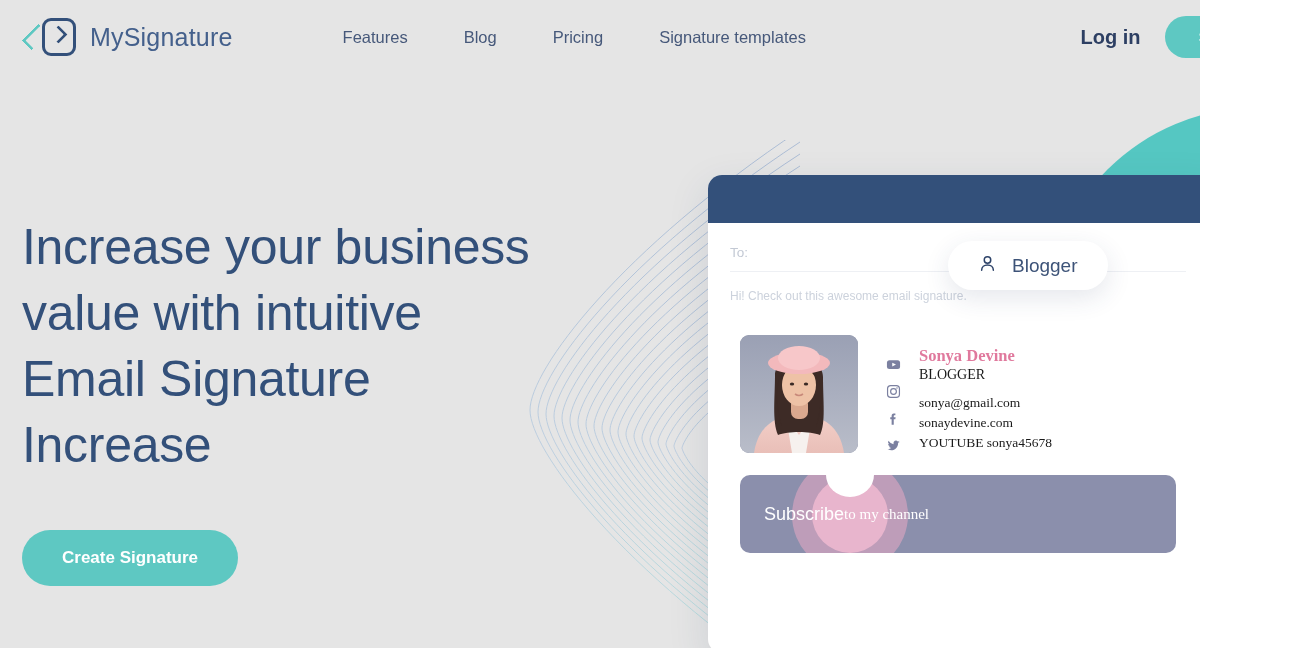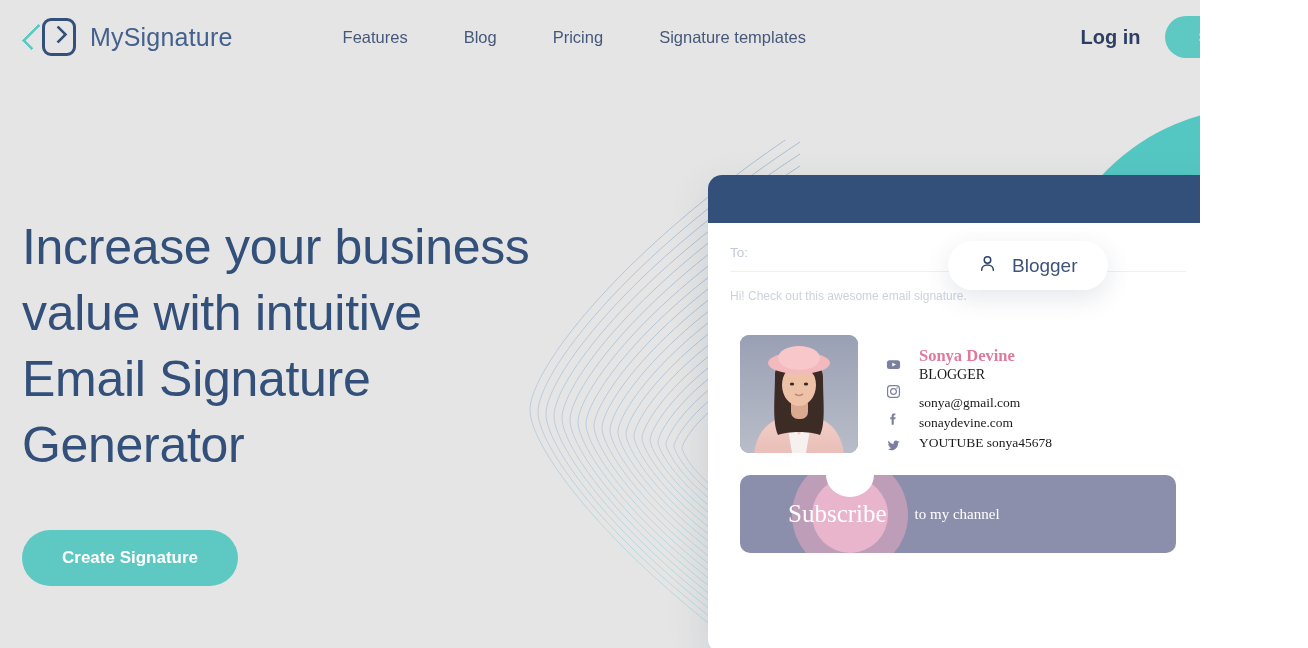--- a/index.html
+++ b/index.html
@@ -157,27 +157,26 @@
   }
   .sub-ring-1 { left: 52px; top: -18px; width: 116px; height: 116px; background: rgba(233,170,196,.55); }
   .sub-ring-2 { left: 72px; top: 2px; width: 76px; height: 76px; background: rgba(240,186,208,.85); }
   .sub-notch {
     position: absolute; left: 86px; top: -22px;
     width: 48px; height: 44px;
     background: #ffffff; border-radius: 50%;
   }
   .sub-label {
     position: relative; z-index: 2;
-    margin-left: 48px;
-    font-family: Liberation Serif, serif;
-    font-size: 25px; color: #ffffff;
+    margin-left: 24px;
+    font-family: Liberation Sans, sans-serif;
+    font-size: 18px; color: #ffffff;
   }
   .sub-sub {
     position: relative; z-index: 2;
-    margin-left: 28px;
     font-family: "Liberation Serif", serif;
     font-size: 15px; color: #ffffff;
   }
 
   
   .chat-widget {
     position: absolute; left: 1243px; top: 577px;
     width: 54px; height: 54px;
     background: #55c7c2; border-radius: 50%;
     display: flex; align-items: center; justify-content: center;
@@ -246,21 +245,21 @@
       <div class="login-link">Log in</div>
       <button class="signup-btn">Sign up</button>
     </div>
   </div>
 
   <div class="hero-copy">
     <h1 class="hero-title">
       <div>Increase your business</div>
       <div>value with intuitive</div>
       <div>Email Signature</div>
-      <div>Generator</div>
+      <div>Increase</div>
     </h1>
     <button class="cta-btn">Create Signature</button>
   </div>
 
   <div class="mail-card">
     <div class="mail-topbar"></div>
     <div class="mail-body">
       <div class="mail-field">To:</div>
       <div class="mail-greeting">Hi! Check out this awesome email signature.</div>
 

